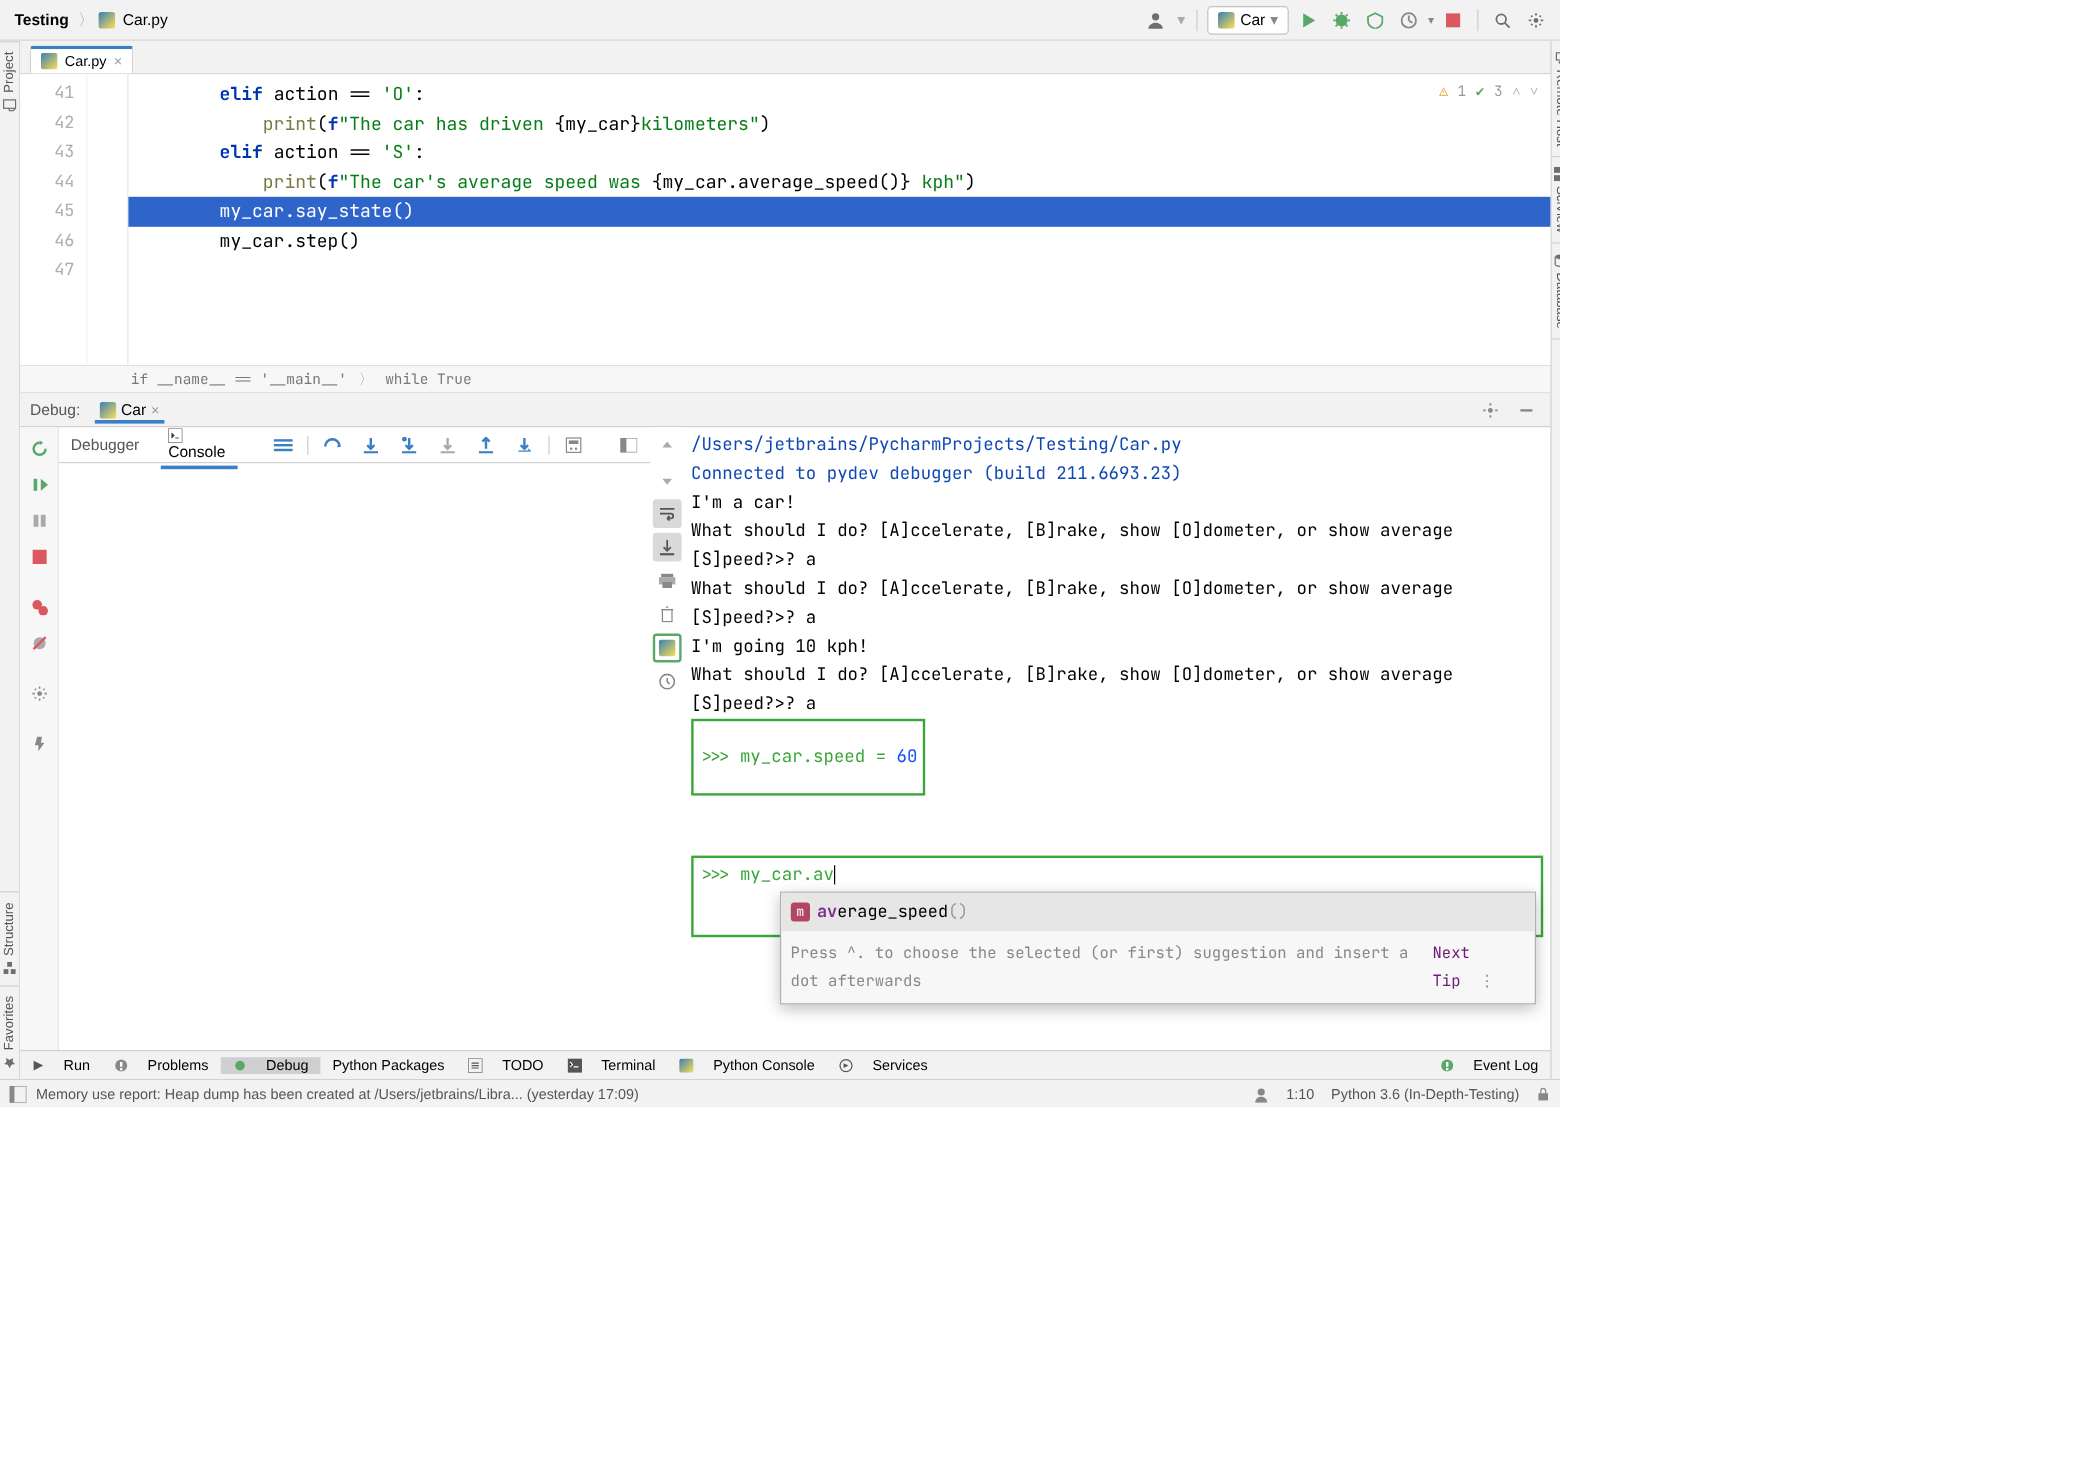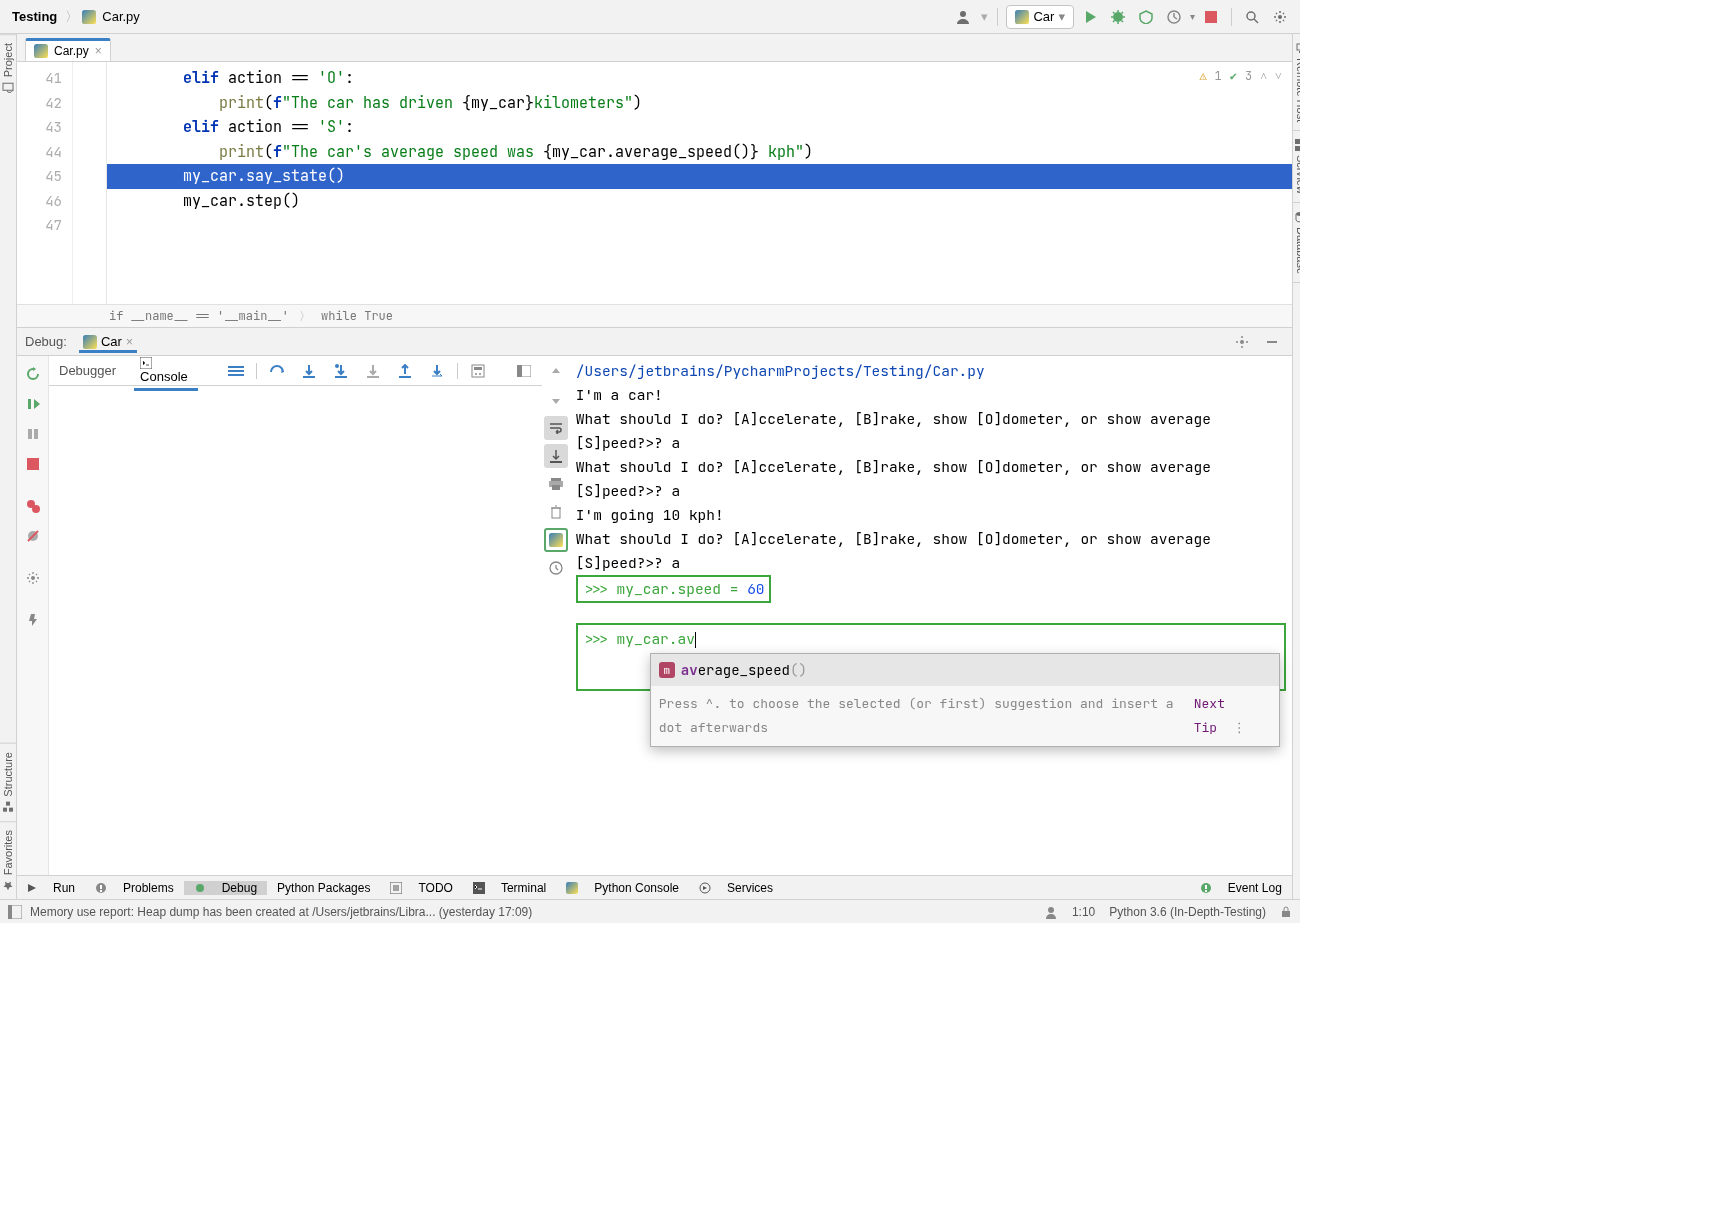--- a/index.html
+++ b/index.html
@@ -56,24 +56,24 @@
 .debug-content { flex:1; display:flex; flex-direction:row; }
 .debug-tabs2 { height:30px; border-bottom:1px solid #d1d1d1; display:flex; align-items:center; padding-left:4px; gap:12px; }
 .dtab { padding:4px 6px; color:#555; font-size:13px; cursor:pointer; }
 .dtab.active { border-bottom:3px solid #3b7fc4; color:#000; }
 .console-toolbar { display:flex; align-items:center; gap:8px; margin-left:14px; }
 .console-wrap { flex:1; display:flex; }
 .console-left-icons { width:28px; background:#fff; display:flex; flex-direction:column; align-items:center; gap:4px; padding-top:4px; }
 .console-left-icons .icon-btn { width:24px; height:24px; }
 .console { flex:1; font-size:14.5px; line-height:24px; padding:3px 6px; position:relative; }
 .blue { color:#1048b3; }
-.green-box { border:2px solid #3ba63b; display:inline-block; padding:0 4px; }
+.green-box { border:2px solid #3ba63b; display:inline-block; padding:18px 4px; }
 .num-lit { color:#1750eb; }
 .prompt-green { color:#3ba63b; }
-.input-box { border:2px solid #3ba63b; padding:2px 4px; width:710px; height:68px; position:relative; }
+.input-box { border:2px solid #3ba63b; padding:2px 4px; width:710px; height:68px; position:relative;margin-top:30px; }
 .completion-popup { position:absolute; left:72px; top:28px; width:630px; background:#f7f7f7; border:1px solid #b0b0b0; box-shadow:0 4px 12px rgba(0,0,0,.25); }
 .comp-row { background:#e6e6e6; padding:4px 8px; display:flex; align-items:center; gap:6px; font-size:14px; }
 .comp-m { background:#b04664; color:#fff; width:16px; height:16px; border-radius:3px; font-size:11px; display:flex; align-items:center; justify-content:center; }
 .comp-match { color:#7b2e8f; font-weight:600; }
 .comp-hint { padding:6px 8px; font-size:13px; color:#888; display:flex; justify-content:space-between; }
 .comp-hint a { color:#701a75; cursor:pointer; }
 
 
 .bottom-bar { height:24px; background:#f2f2f2; border-top:1px solid #d1d1d1; display:flex; align-items:center; font-size:12px; }
 .bt-item { padding:0 10px; display:flex; align-items:center; gap:16px; cursor:pointer; }
@@ -441,20 +441,21 @@
               <div class="icon-btn">
                   <svg width="14" height="14">
                     <circle cx="7" cy="7" r="6" fill="none" stroke="#888" stroke-width="1.3"></circle>
                     <path d="M7 4v3l2 2" stroke="#888" stroke-width="1.3" fill="none"></path>
                   </svg>
                 </div>
             </div>
 
             <div class="console mono">
               <div class="blue">/Users/jetbrains/PycharmProjects/Testing/Car.py</div>
+              <div class="blue">Connected to pydev debugger (build 211.6693.23)</div>
               <div>I'm a car!</div>
               <div>What should I do? [A]ccelerate, [B]rake, show [O]dometer, or show average [S]peed?&gt;? a</div>
               <div>What should I do? [A]ccelerate, [B]rake, show [O]dometer, or show average [S]peed?&gt;? a</div>
               <div>I'm going 10 kph!</div>
               <div>What should I do? [A]ccelerate, [B]rake, show [O]dometer, or show average [S]peed?&gt;? a</div>
               <div><span class="green-box"><span class="prompt-green">&gt;&gt;&gt; my_car.speed = </span><span class="num-lit">60</span></span></div>
               <div style="height:20px"></div>
               <div class="input-box">
                 <span class="prompt-green">&gt;&gt;&gt; my_car.av</span><span class="caret-blink"></span>
                 <div class="completion-popup">

